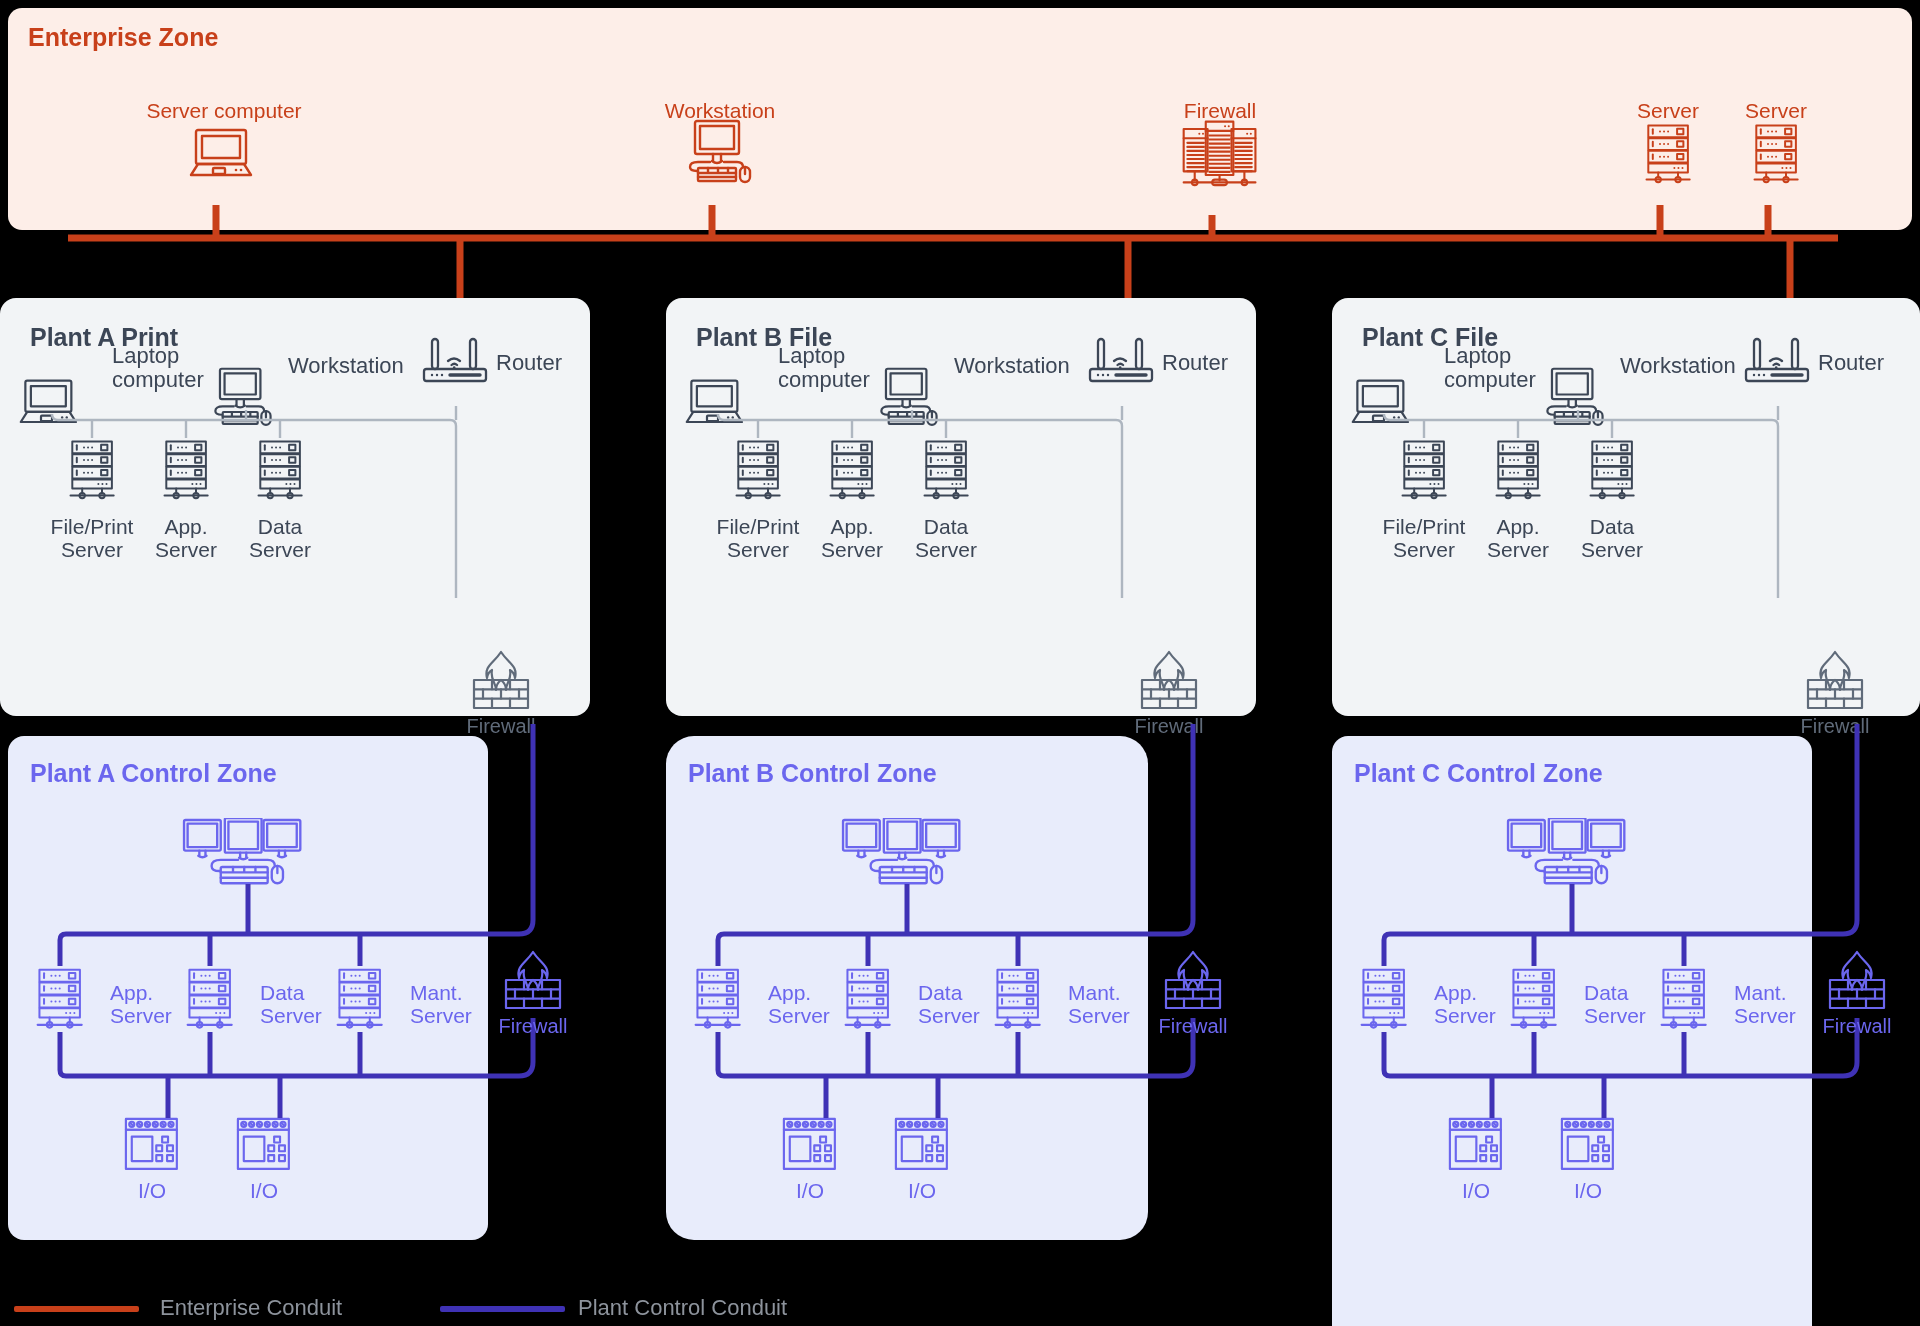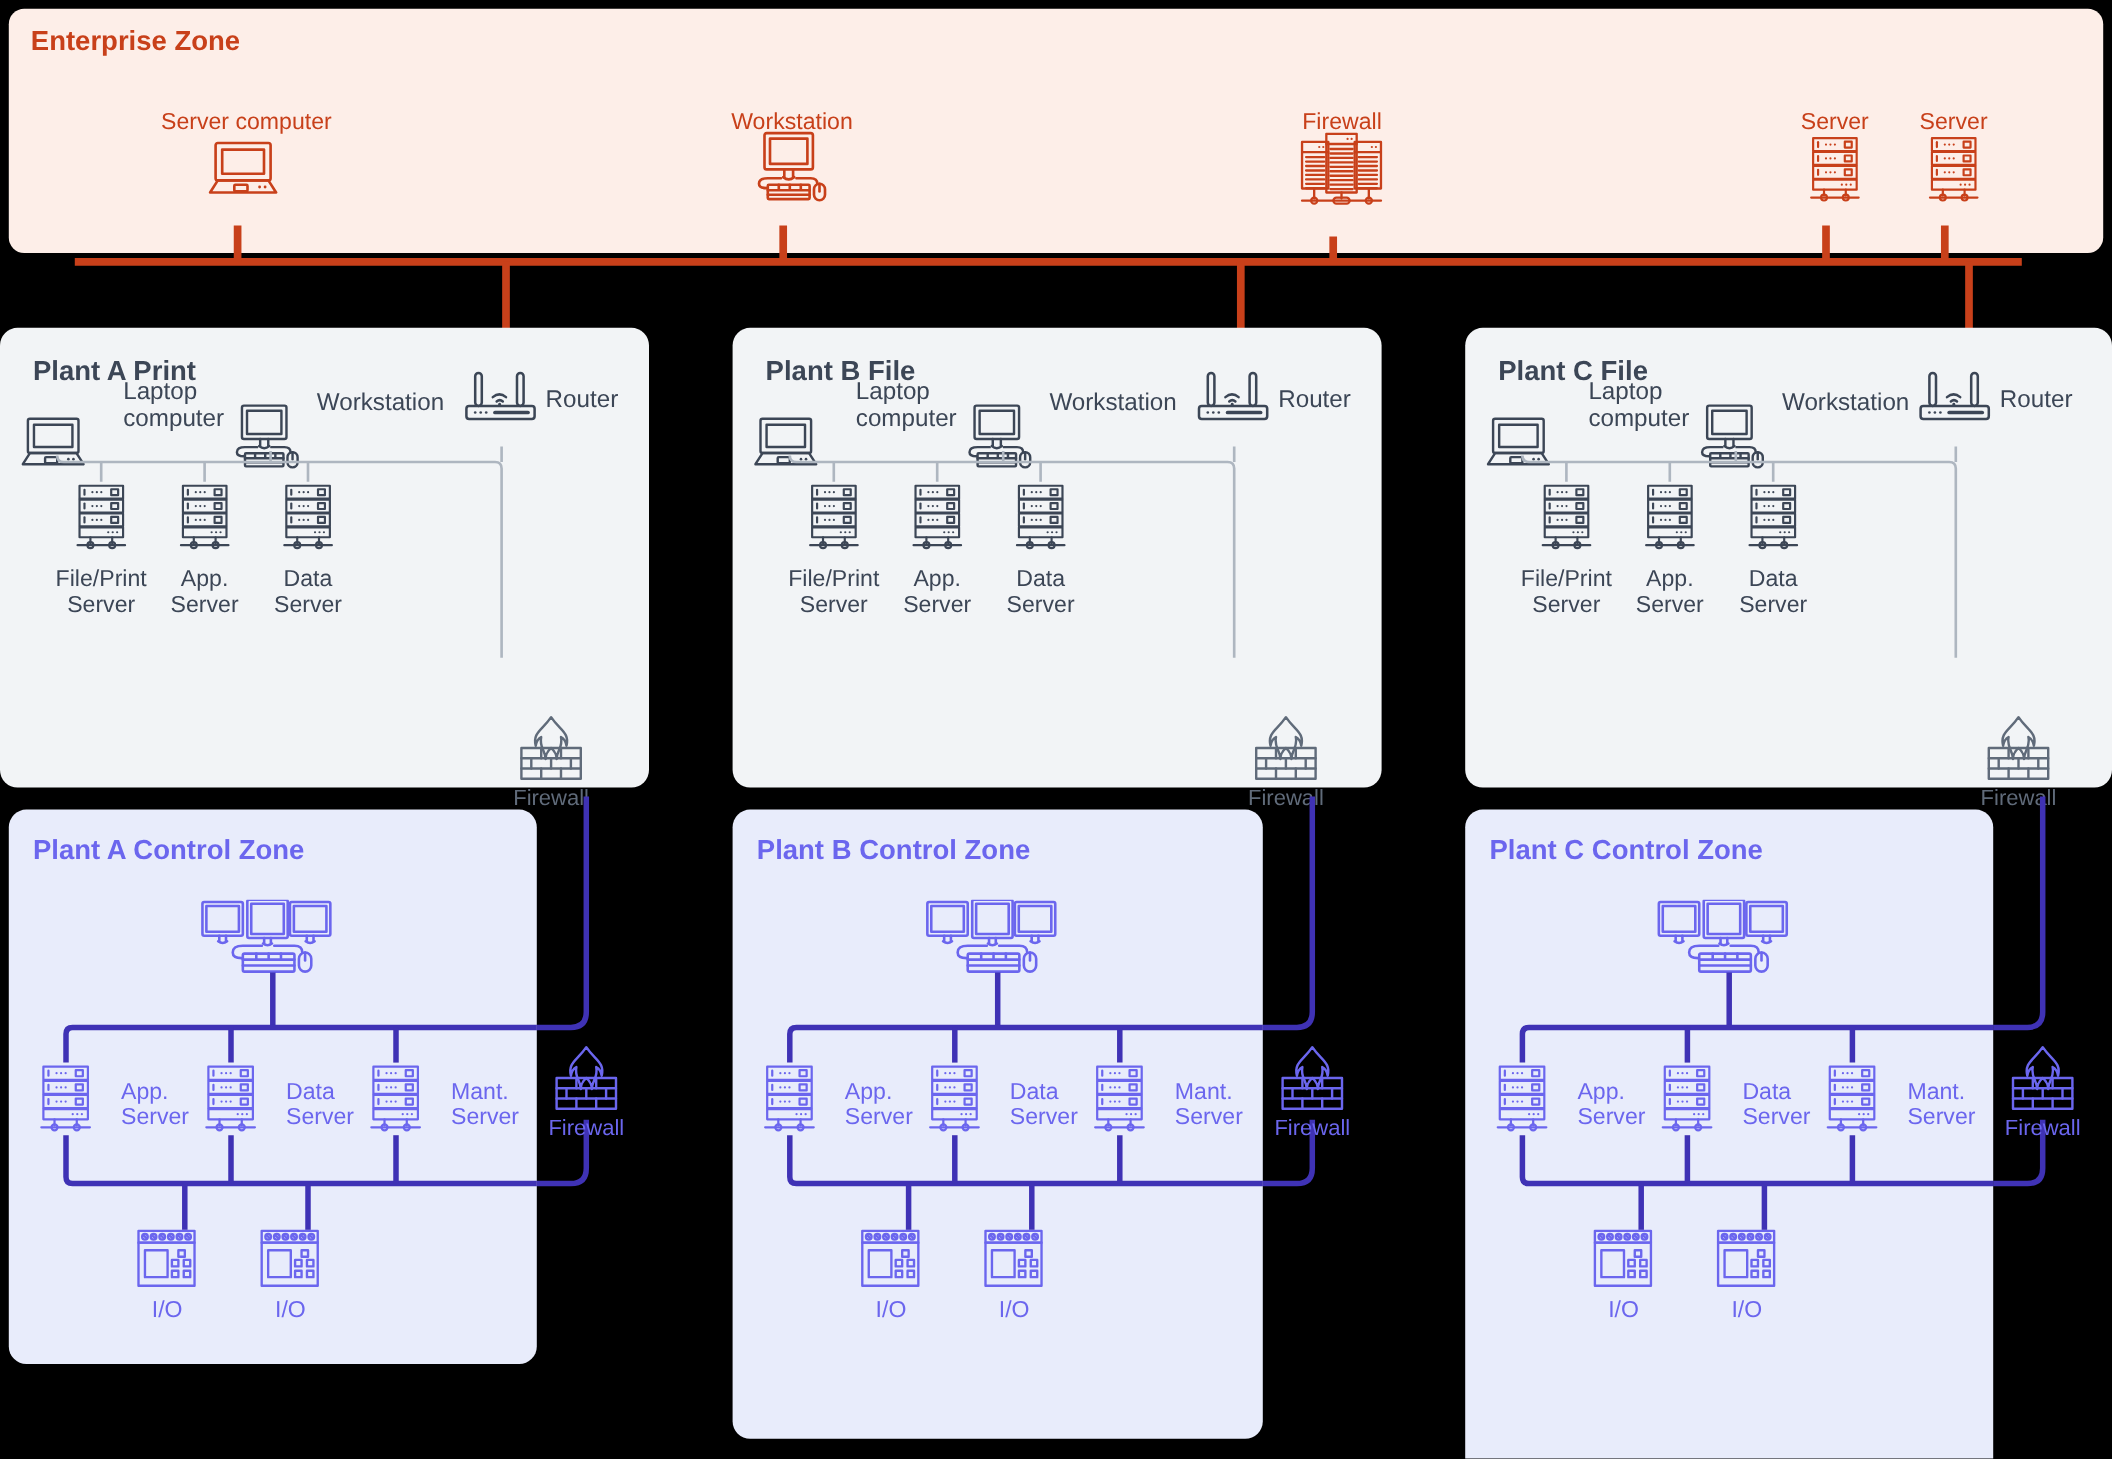--- a/index.html
+++ b/index.html
@@ -850,21 +850,21 @@
         <path d="M52 230 L52 204 Q52 198 58 198 L482 198" stroke="#3f32b5" stroke-width="5" fill="none"></path>
         <path d="M202 198 L202 230" stroke="#3f32b5" stroke-width="5" fill="none"></path>
         <path d="M352 198 L352 230" stroke="#3f32b5" stroke-width="5" fill="none"></path>
         <path d="M52 296 L52 334 Q52 340 58 340 L482 340" stroke="#3f32b5" stroke-width="5" fill="none"></path>
         <path d="M202 296 L202 340" stroke="#3f32b5" stroke-width="5" fill="none"></path>
         <path d="M352 296 L352 340" stroke="#3f32b5" stroke-width="5" fill="none"></path>
         <path d="M160 340 L160 382" stroke="#3f32b5" stroke-width="5" fill="none"></path>
         <path d="M272 340 L272 382" stroke="#3f32b5" stroke-width="5" fill="none"></path>
       </svg>
     </div>
-    <div class="abs" style="left:666px;top:736px;width:482px;height:572px;background:#e8ecfb;border-radius:16px;">
+    <div class="abs" style="left:666px;top:736px;width:482px;height:504px;background:#e8ecfb;border-radius:28px;">
       <div class="nodelabel" style="position:absolute;left:22px;top:24px;font-size:25px;font-weight:bold;color:#6b66ee;text-align:left;">Plant B Control Zone</div>
       <div class="abs" style="left:175px;top:82px;">
         <svg width="132.6" height="69.36" viewBox="0 0 132.6 69.36" fill="none" stroke="#6b66ee" stroke-width="2.3459999999999996" stroke-linecap="round" stroke-linejoin="round">
           <rect x="2.04" y="2.04" width="36.72" height="30.6" rx="1.53"></rect>
           <rect x="5.61" y="5.61" width="29.580000000000002" height="23.46"></rect>
           <path d="M17.34 32.64 L17.34 37.74 M23.46 32.64 L23.46 37.74"></path>
           <path d="M16.32 37.74 q4.08 3.06 8.16 0"></path>
           <rect x="81.6" y="2.04" width="36.72" height="30.6" rx="1.53"></rect>
           <rect x="85.17" y="5.61" width="29.580000000000002" height="23.46"></rect>
           <path d="M96.9 32.64 L96.9 37.74 M103.02 32.64 L103.02 37.74"></path>
@@ -1267,13 +1267,19 @@
       <svg width="70" height="66" viewBox="0 0 70 66" fill="none" stroke="#6b66ee" stroke-width="2.2" stroke-linecap="round" stroke-linejoin="round">
         <path d="M35 2 C27 14 18 16 21 28 C22 22 26 20 26 20 C24 30 30 32 30 40 C30 34 35 30 35 30 C35 30 40 34 40 40 C40 32 46 30 44 20 C44 20 48 22 49 28 C52 16 43 14 35 2 Z"></path>
         <rect x="8" y="30" width="54" height="28"></rect>
         <path d="M8 39.3 L62 39.3 M8 48.6 L62 48.6"></path>
         <path d="M26 30 L26 39.3 M44 30 L44 39.3"></path>
         <path d="M17 39.3 L17 48.6 M35 39.3 L35 48.6 M53 39.3 L53 48.6"></path>
         <path d="M26 48.6 L26 58 M44 48.6 L44 58"></path>
       </svg>
     </div>
     <div class="nodelabel" style="position:absolute;left:1792px;top:1016px;width:130px;font-size:20px;color:#6b66ee;">Firewall</div>
+    <div class="abs" style="left:0;top:1292px;width:1920px;height:34px;">
+      <div class="abs" style="left:14px;top:14px;width:125px;height:6px;background:#c8401a;border-radius:2px;"></div>
+      <div class="nodelabel" style="position:absolute;left:160px;top:4px;font-size:22px;color:#8d939c;text-align:left;width:420px;">Enterprise Conduit</div>
+      <div class="abs" style="left:440px;top:14px;width:125px;height:6px;background:#3f32b5;border-radius:2px;"></div>
+      <div class="nodelabel" style="position:absolute;left:578px;top:4px;font-size:22px;color:#8d939c;text-align:left;width:420px;">Plant Control Conduit</div>
+    </div>
   </div>
 
 </body></html>

